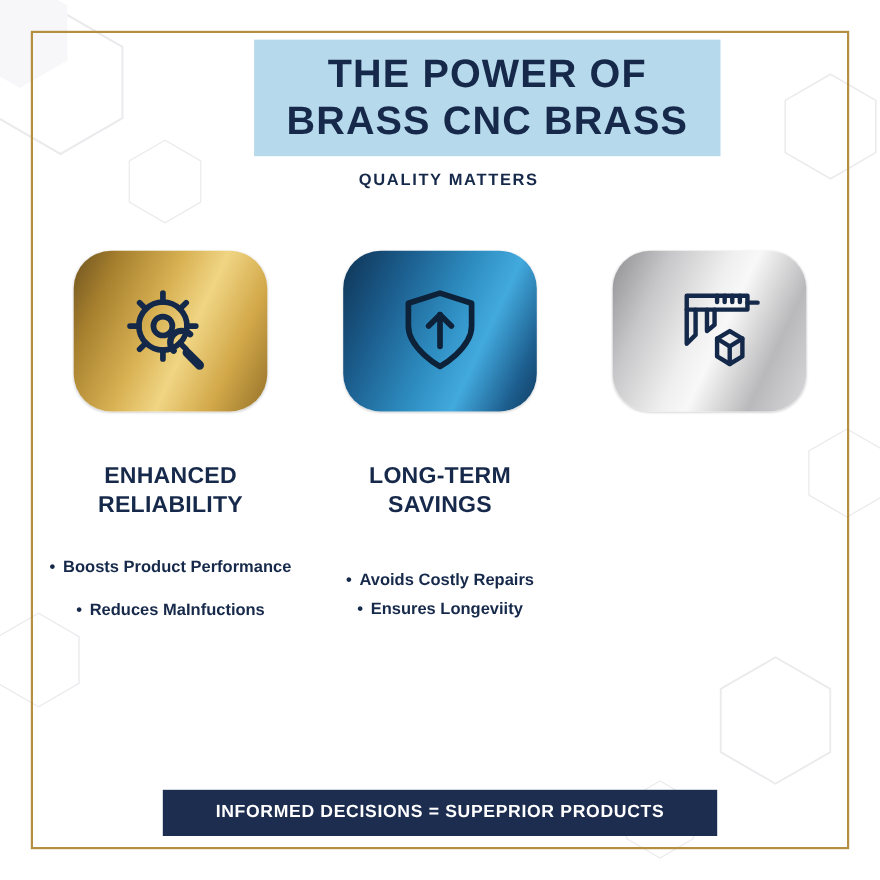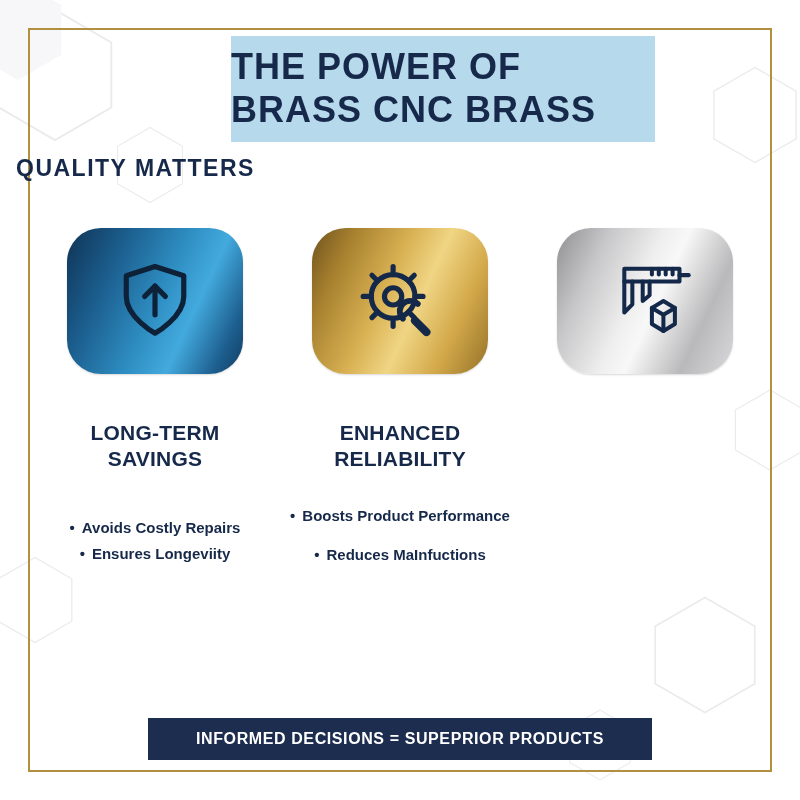--- a/index.html
+++ b/index.html
@@ -17,41 +17,41 @@
 
   .hex-bg { position: absolute; inset: 0; pointer-events: none; }
 
   .frame {
     position: absolute;
     inset: 28px;
     border: 2px solid var(--gold, #b39040);
     pointer-events: none;
   }
 
-  .header { position: absolute; top: 36px; left: 0; width: 100%; text-align: left; }
+  .header { position: absolute; top: 36px; left: 0; width: 100%; text-align: center; }
 
   .title-band {
     width: 424px;
     margin: 0 auto;
     transform: translateX(43px);
     background: var(--light_blue, #b6d9eb);
     padding: 9px 0 11px;
   }
   .title-band h1 {
     font-size: 36px;
     line-height: 1.2;
     color: var(--navy, #16294a);
     font-weight: bold;
     letter-spacing: 1px;
   }
   .title-line { display: block; }
 
   .subtitle {
     margin-top: 13px;
-    font-size: 23px;
+    font-size: 15px;
     font-weight: bold;
     letter-spacing: 1.5px;
     color: var(--navy, #16294a);
     margin-left: 16px;
   }
 
   .columns {
     position: absolute;
     top: 228px;
     left: 40px;
@@ -149,40 +149,20 @@
     <div class="title-band">
       <h1>
         <span class="title-line">THE POWER OF</span>
         <span class="title-line">BRASS CNC BRASS</span>
       </h1>
     </div>
     <div class="subtitle">QUALITY MATTERS</div>
   </header>
 
   <main class="columns">
-
-    <section class="column column-2">
-      <div class="tile tile-blue">
-        <svg viewBox="0 0 80 80" aria-hidden="true">
-          <g stroke="#0d2238" fill="none" stroke-width="4.5" stroke-linecap="round" stroke-linejoin="round">
-            <path d="M40 10 L65 18 L65 36 C65 54 40 68 40 68 C40 68 15 54 15 36 L15 18 Z"></path>
-            <line x1="40" y1="52" x2="40" y2="27"></line>
-            <path d="M31 36 L40 27 L49 36"></path>
-          </g>
-        </svg>
-      </div>
-      <h2 class="col-heading">
-        <span class="heading-line">LONG-TERM</span>
-        <span class="heading-line">SAVINGS</span>
-      </h2>
-      <ul class="bullets">
-        <li class="bullet">Avoids Costly Repairs</li>
-        <li class="bullet">Ensures Longeviity</li>
-      </ul>
-    </section>
 
     <section class="column column-1">
       <div class="tile tile-gold">
         <svg viewBox="0 0 80 80" aria-hidden="true">
           <g stroke="#14294a" fill="none" stroke-width="4.5" stroke-linecap="round" stroke-linejoin="round">
             <circle cx="34" cy="36" r="19"></circle>
             <circle cx="34" cy="36" r="7.5"></circle>
             <line x1="53" y1="36" x2="60" y2="36"></line>
             <line x1="47.4" y1="49.4" x2="52.4" y2="54.4"></line>
             <line x1="34" y1="55" x2="34" y2="62"></line>
@@ -199,20 +179,40 @@
       <h2 class="col-heading">
         <span class="heading-line">ENHANCED</span>
         <span class="heading-line">RELIABILITY</span>
       </h2>
       <ul class="bullets">
         <li class="bullet">Boosts Product Performance</li>
         <li class="bullet">Reduces MaInfuctions</li>
       </ul>
     </section>
 
+    <section class="column column-2">
+      <div class="tile tile-blue">
+        <svg viewBox="0 0 80 80" aria-hidden="true">
+          <g stroke="#0d2238" fill="none" stroke-width="4.5" stroke-linecap="round" stroke-linejoin="round">
+            <path d="M40 10 L65 18 L65 36 C65 54 40 68 40 68 C40 68 15 54 15 36 L15 18 Z"></path>
+            <line x1="40" y1="52" x2="40" y2="27"></line>
+            <path d="M31 36 L40 27 L49 36"></path>
+          </g>
+        </svg>
+      </div>
+      <h2 class="col-heading">
+        <span class="heading-line">LONG-TERM</span>
+        <span class="heading-line">SAVINGS</span>
+      </h2>
+      <ul class="bullets">
+        <li class="bullet">Avoids Costly Repairs</li>
+        <li class="bullet">Ensures Longeviity</li>
+      </ul>
+    </section>
+
     <section class="column column-3">
       <div class="tile tile-silver">
         <svg viewBox="0 0 80 80" aria-hidden="true">
           <g stroke="#14294a" fill="none" stroke-width="3.5" stroke-linecap="round" stroke-linejoin="round">
             <rect x="22" y="12" width="48" height="11"></rect>
             <line x1="70" y1="17.5" x2="78" y2="17.5"></line>
             <line x1="46" y1="12" x2="46" y2="17"></line>
             <line x1="52" y1="12" x2="52" y2="17"></line>
             <line x1="58" y1="12" x2="58" y2="17"></line>
             <line x1="64" y1="12" x2="64" y2="17"></line>

